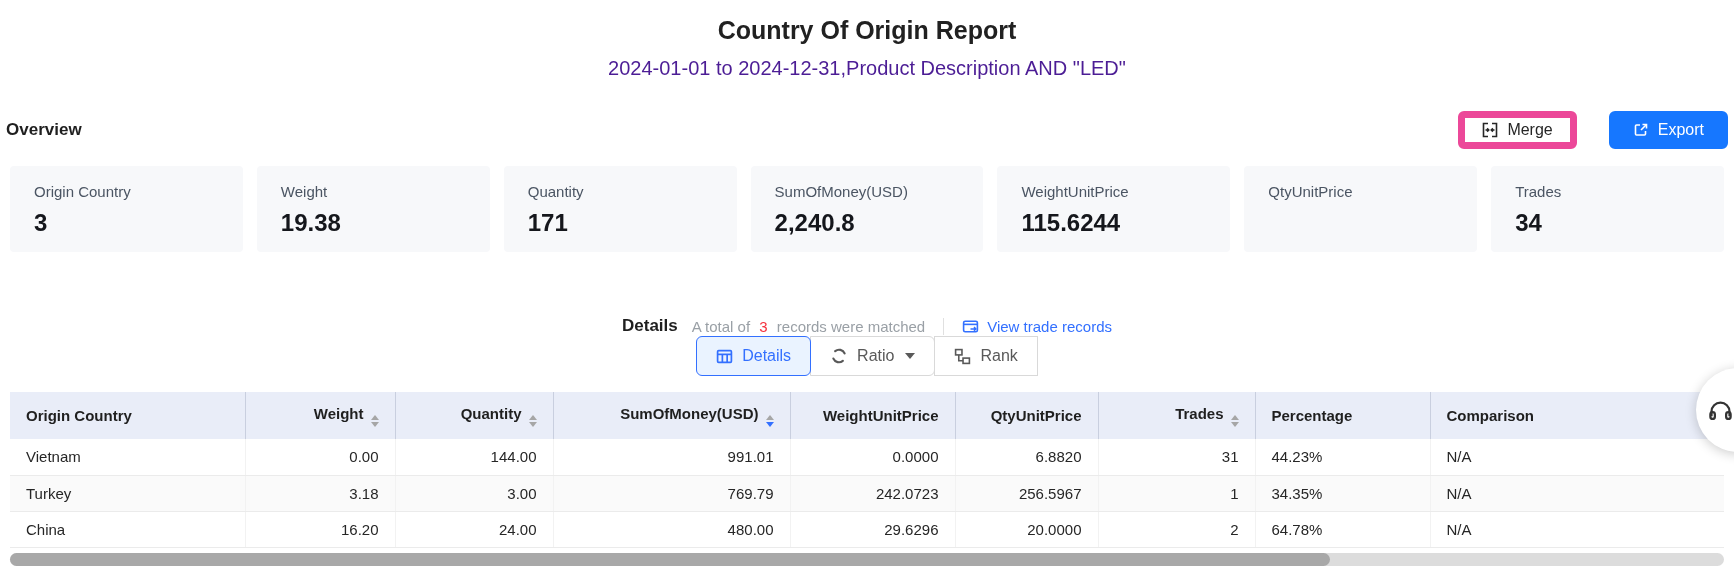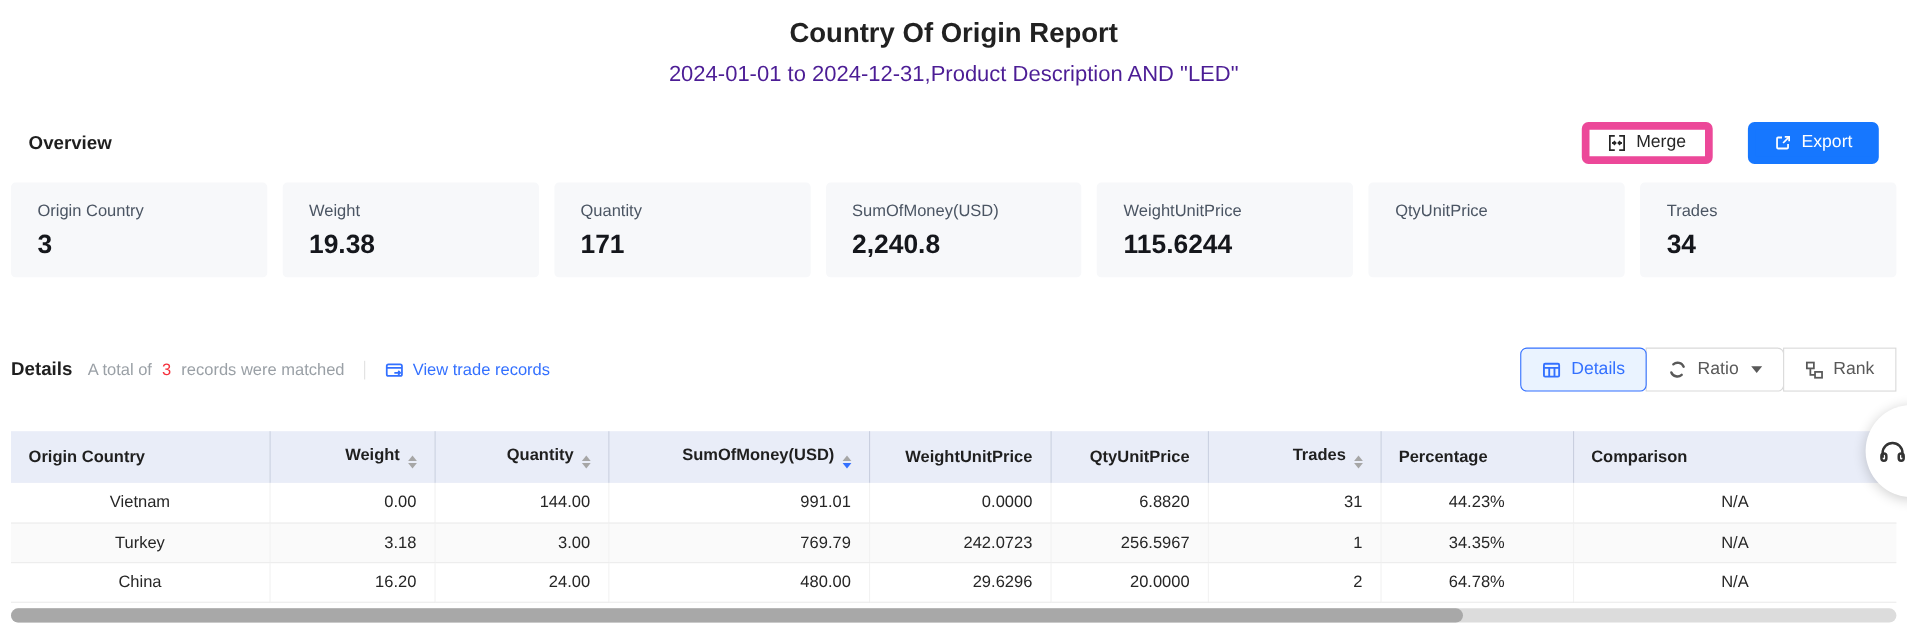--- a/index.html
+++ b/index.html
@@ -2,36 +2,36 @@
 <html><head>
 <meta charset="utf-8">
 <style>
   * { margin:0; padding:0; box-sizing:border-box; }
   html,body { width:1734px; height:585px; background:#fff; overflow:hidden;
               font-family:"Liberation Sans", sans-serif; position:relative; }
 
   .report-title { padding-top:16px; text-align:center; font-size:25px; font-weight:600; color:#212121; }
   .report-subtitle { margin-top:12px; text-align:center; font-size:20px; color:#4c1d95; }
 
-  .overview-row { margin-top:30px; padding:0 26px; height:40px;
+  .overview-row { margin-top:30px; padding:0 6px; height:40px;
                   display:flex; justify-content:space-between; align-items:center; }
   .section-heading { font-size:17px; font-weight:700; color:#1f1f1f; }
   .toolbar { display:flex; gap:32px; align-items:center; }
   .btn { display:flex; align-items:center; gap:9px; height:38px; padding:0 17px;
          border:7px solid #ec4899; border-radius:6px; background:#fff;
          font-size:16px; color:#262626; cursor:pointer; }
   .btn.primary { background:#1677ff; border-color:#1677ff; color:#fff; }
 
   .cards { margin-top:16px; padding:0 10px; display:flex; gap:14px; }
   .card { flex:1; height:86px; background:#f7f8fa; border-radius:4px; padding:17px 24px; }
   .card-label { font-size:15px; color:#4b5563; }
   .card-value { margin-top:9px; font-size:24px; font-weight:700; color:#15171c; }
 
   .details-row { margin-top:64px; padding:0 10px; height:40px;
-                 display:flex; justify-content:space-between; align-items:center; }
+                 display:flex; justify-content:space-between; align-items:center;flex-direction:column; }
   .details-left { display:flex; align-items:center; }
   .summary { margin-left:14px; font-size:15px; color:#9aa0a6; }
   .summary .count { color:#f5313d; margin:0 5px; }
   .vdivider { width:1px; height:17px; background:#e0e0e0; margin:0 18px; }
   .view-link { display:flex; align-items:center; gap:8px; font-size:15px; color:#3370ff; cursor:pointer; }
 
   .seg-group { display:flex; }
   .seg { display:flex; align-items:center; gap:9px; height:40px; padding:0 19px;
          border:1px solid #d9d9d9; background:#fff; font-size:16px; color:#595959;
          margin-left:-1px; cursor:pointer; }
@@ -41,21 +41,21 @@
                 border-radius:6px; position:relative; z-index:2; }
   .caret-down { width:0; height:0; border-left:5px solid transparent; border-right:5px solid transparent;
                 border-top:6px solid #595959; margin-left:2px; }
 
   .table-wrap { margin:36px 10px 0; }
   table { width:100%; border-collapse:collapse; table-layout:fixed; }
   thead th { background:#e9edf8; height:47px; font-size:15px; font-weight:700; color:#1f1f1f;
              padding:0 16px; border-right:1px solid #c9cfdf; text-align:left; }
   thead th:last-child { border-right:none; }
   tbody td { height:36px; font-size:15px; color:#262626; padding:0 16px;
-             border-bottom:1px solid #ebebeb; border-right:1px solid #f2f2f2; text-align:center; }
+             border-bottom:1px solid #ebebeb; border-right:1px solid #f2f2f2; text-align:left; }
   tbody td:last-child { border-right:none; }
   tbody tr:nth-child(2) { background:#fafafa;margin-top:25px; }
   .num { text-align:right; }
   th.num { text-align:right; }
 
   .sort { display:inline-flex; flex-direction:column; gap:2px; margin-left:7px; vertical-align:-1px; }
   .sort .up   { width:0; height:0; border-left:4px solid transparent; border-right:4px solid transparent;
                 border-bottom:5px solid #a6a6a6; }
   .sort .down { width:0; height:0; border-left:4px solid transparent; border-right:4px solid transparent;
                 border-top:5px solid #a6a6a6; }

